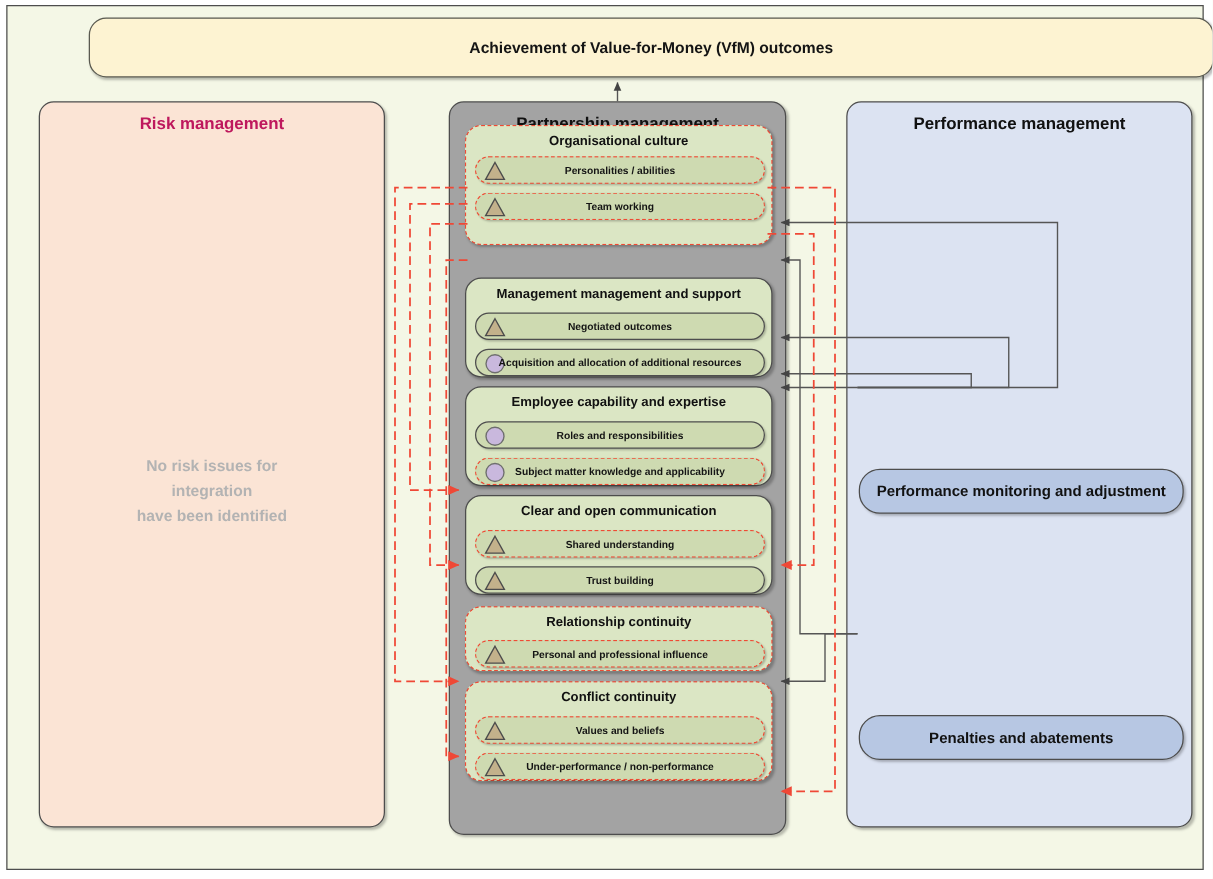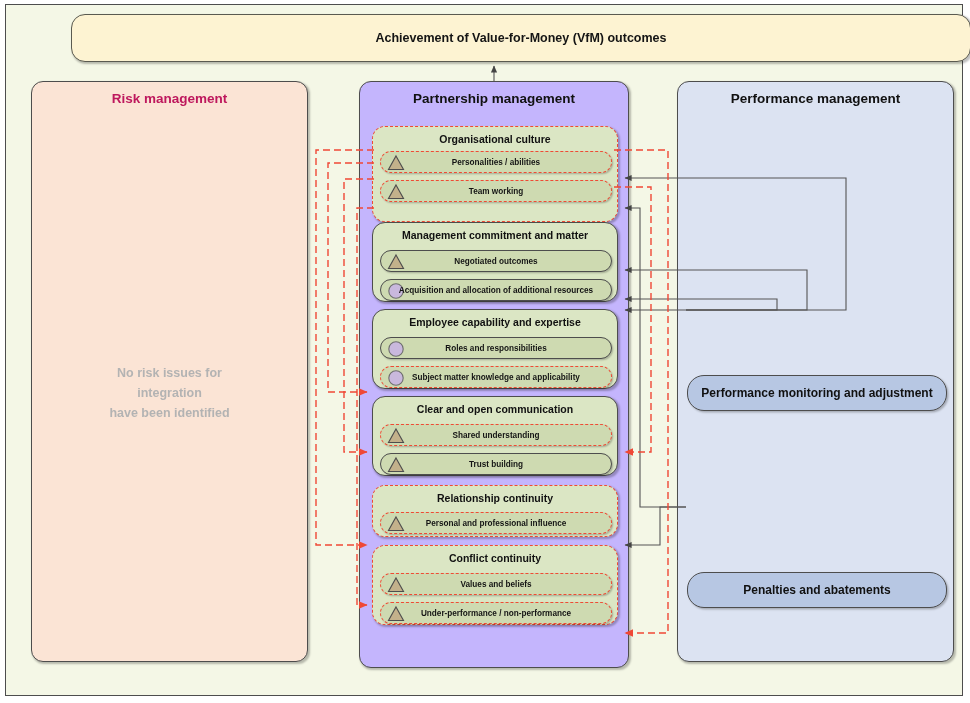--- a/index.html
+++ b/index.html
@@ -22,21 +22,21 @@
        box-shadow:1.5px 1.5px 2px rgba(0,0,0,.25);margin-left:36px;}
 
   #risk{left:31px;top:81px;width:277px;height:581px;background:#fbe4d5;
         border:1.2px solid #4d4d4d;border-radius:12px;
         box-shadow:1.5px 1.5px 2px rgba(0,0,0,.25);}
   #risk .ttl{position:absolute;left:0;top:9px;width:100%;text-align:center;
         font-weight:bold;font-size:13.5px;color:#be185d;}
   #risk .note{position:absolute;left:0;top:281px;width:100%;text-align:center;
         font-weight:bold;font-size:12.5px;line-height:20px;color:#b3b3b3;}
 
-  #part{left:359px;top:81px;width:270px;height:587px;background:#c4b5fd;
+  #part{left:359px;top:81px;width:270px;height:587px;background:#a3a3a3;
         border:1.2px solid #4d4d4d;border-radius:12px;
         box-shadow:1.5px 1.5px 2px rgba(0,0,0,.25);}
   #part>.ttl{position:absolute;left:0;top:9px;width:100%;text-align:center;
         font-weight:bold;font-size:13.5px;color:#111;}
 
   #perf{left:677px;top:81px;width:277px;height:581px;background:#dce3f2;
         border:1.2px solid #4d4d4d;border-radius:12px;
         box-shadow:1.5px 1.5px 2px rgba(0,0,0,.25);}
   #perf .ttl{position:absolute;left:0;top:9px;width:100%;text-align:center;
         font-weight:bold;font-size:13.5px;color:#111;}
@@ -82,21 +82,21 @@
     <div class="note">
         <div>No risk issues for</div>
         <div>integration</div>
         <div>have been identified</div>
       </div>
   </div>
 
   <div id="part" class="box">
     <div class="ttl">Partnership management</div>
     <div id="grps">
-        <div class="grp hl" style="top: 44px; height: 96px; padding-left: 15px;">
+        <div class="grp hl" style="top: 18px; height: 96px; padding-left: 15px;">
           <div class="ghd">Organisational culture</div>
           <div class="item hl" style="top: 24px;">
             <span class="ico"><svg width="18" height="18" viewBox="0 0 18 18">
                 <path d="M9 2 L16.5 15.5 L1.5 15.5 Z" fill="#c3b18b" stroke="#4d4d4d" stroke-width="1.1"></path>
               </svg></span>
             <span class="lbl">Personalities / abilities</span>
           </div>
           <div class="item hl" style="top: 53px;">
             <span class="ico"><svg width="18" height="18" viewBox="0 0 18 18">
                 <path d="M9 2 L16.5 15.5 L1.5 15.5 Z" fill="#c3b18b" stroke="#4d4d4d" stroke-width="1.1"></path>
@@ -104,21 +104,21 @@
             <span class="lbl">Team working</span>
           </div>
           <div class="item hl" style="top: 82px; margin-top: 48px;">
             <span class="ico"><svg width="18" height="18" viewBox="0 0 18 18">
                 <path d="M9 2 L16.5 15.5 L1.5 15.5 Z" fill="#c3b18b" stroke="#4d4d4d" stroke-width="1.1"></path>
               </svg></span>
             <span class="lbl">Motivation / incentives</span>
           </div>
         </div>
         <div class="grp" style="top: 140px; height: 80px;">
-          <div class="ghd">Management commitment and matter</div>
+          <div class="ghd">Management management and support</div>
           <div class="item" style="top: 27px;">
             <span class="ico"><svg width="18" height="18" viewBox="0 0 18 18">
                 <path d="M9 2 L16.5 15.5 L1.5 15.5 Z" fill="#c3b18b" stroke="#4d4d4d" stroke-width="1.1"></path>
               </svg></span>
             <span class="lbl">Negotiated outcomes</span>
           </div>
           <div class="item" style="top: 56px;">
             <span class="ico"><svg width="18" height="18" viewBox="0 0 18 18">
                 <circle cx="9" cy="9" r="7.2" fill="#c9b8dd" stroke="#6e6e6e" stroke-width="1.1"></circle>
               </svg></span>

